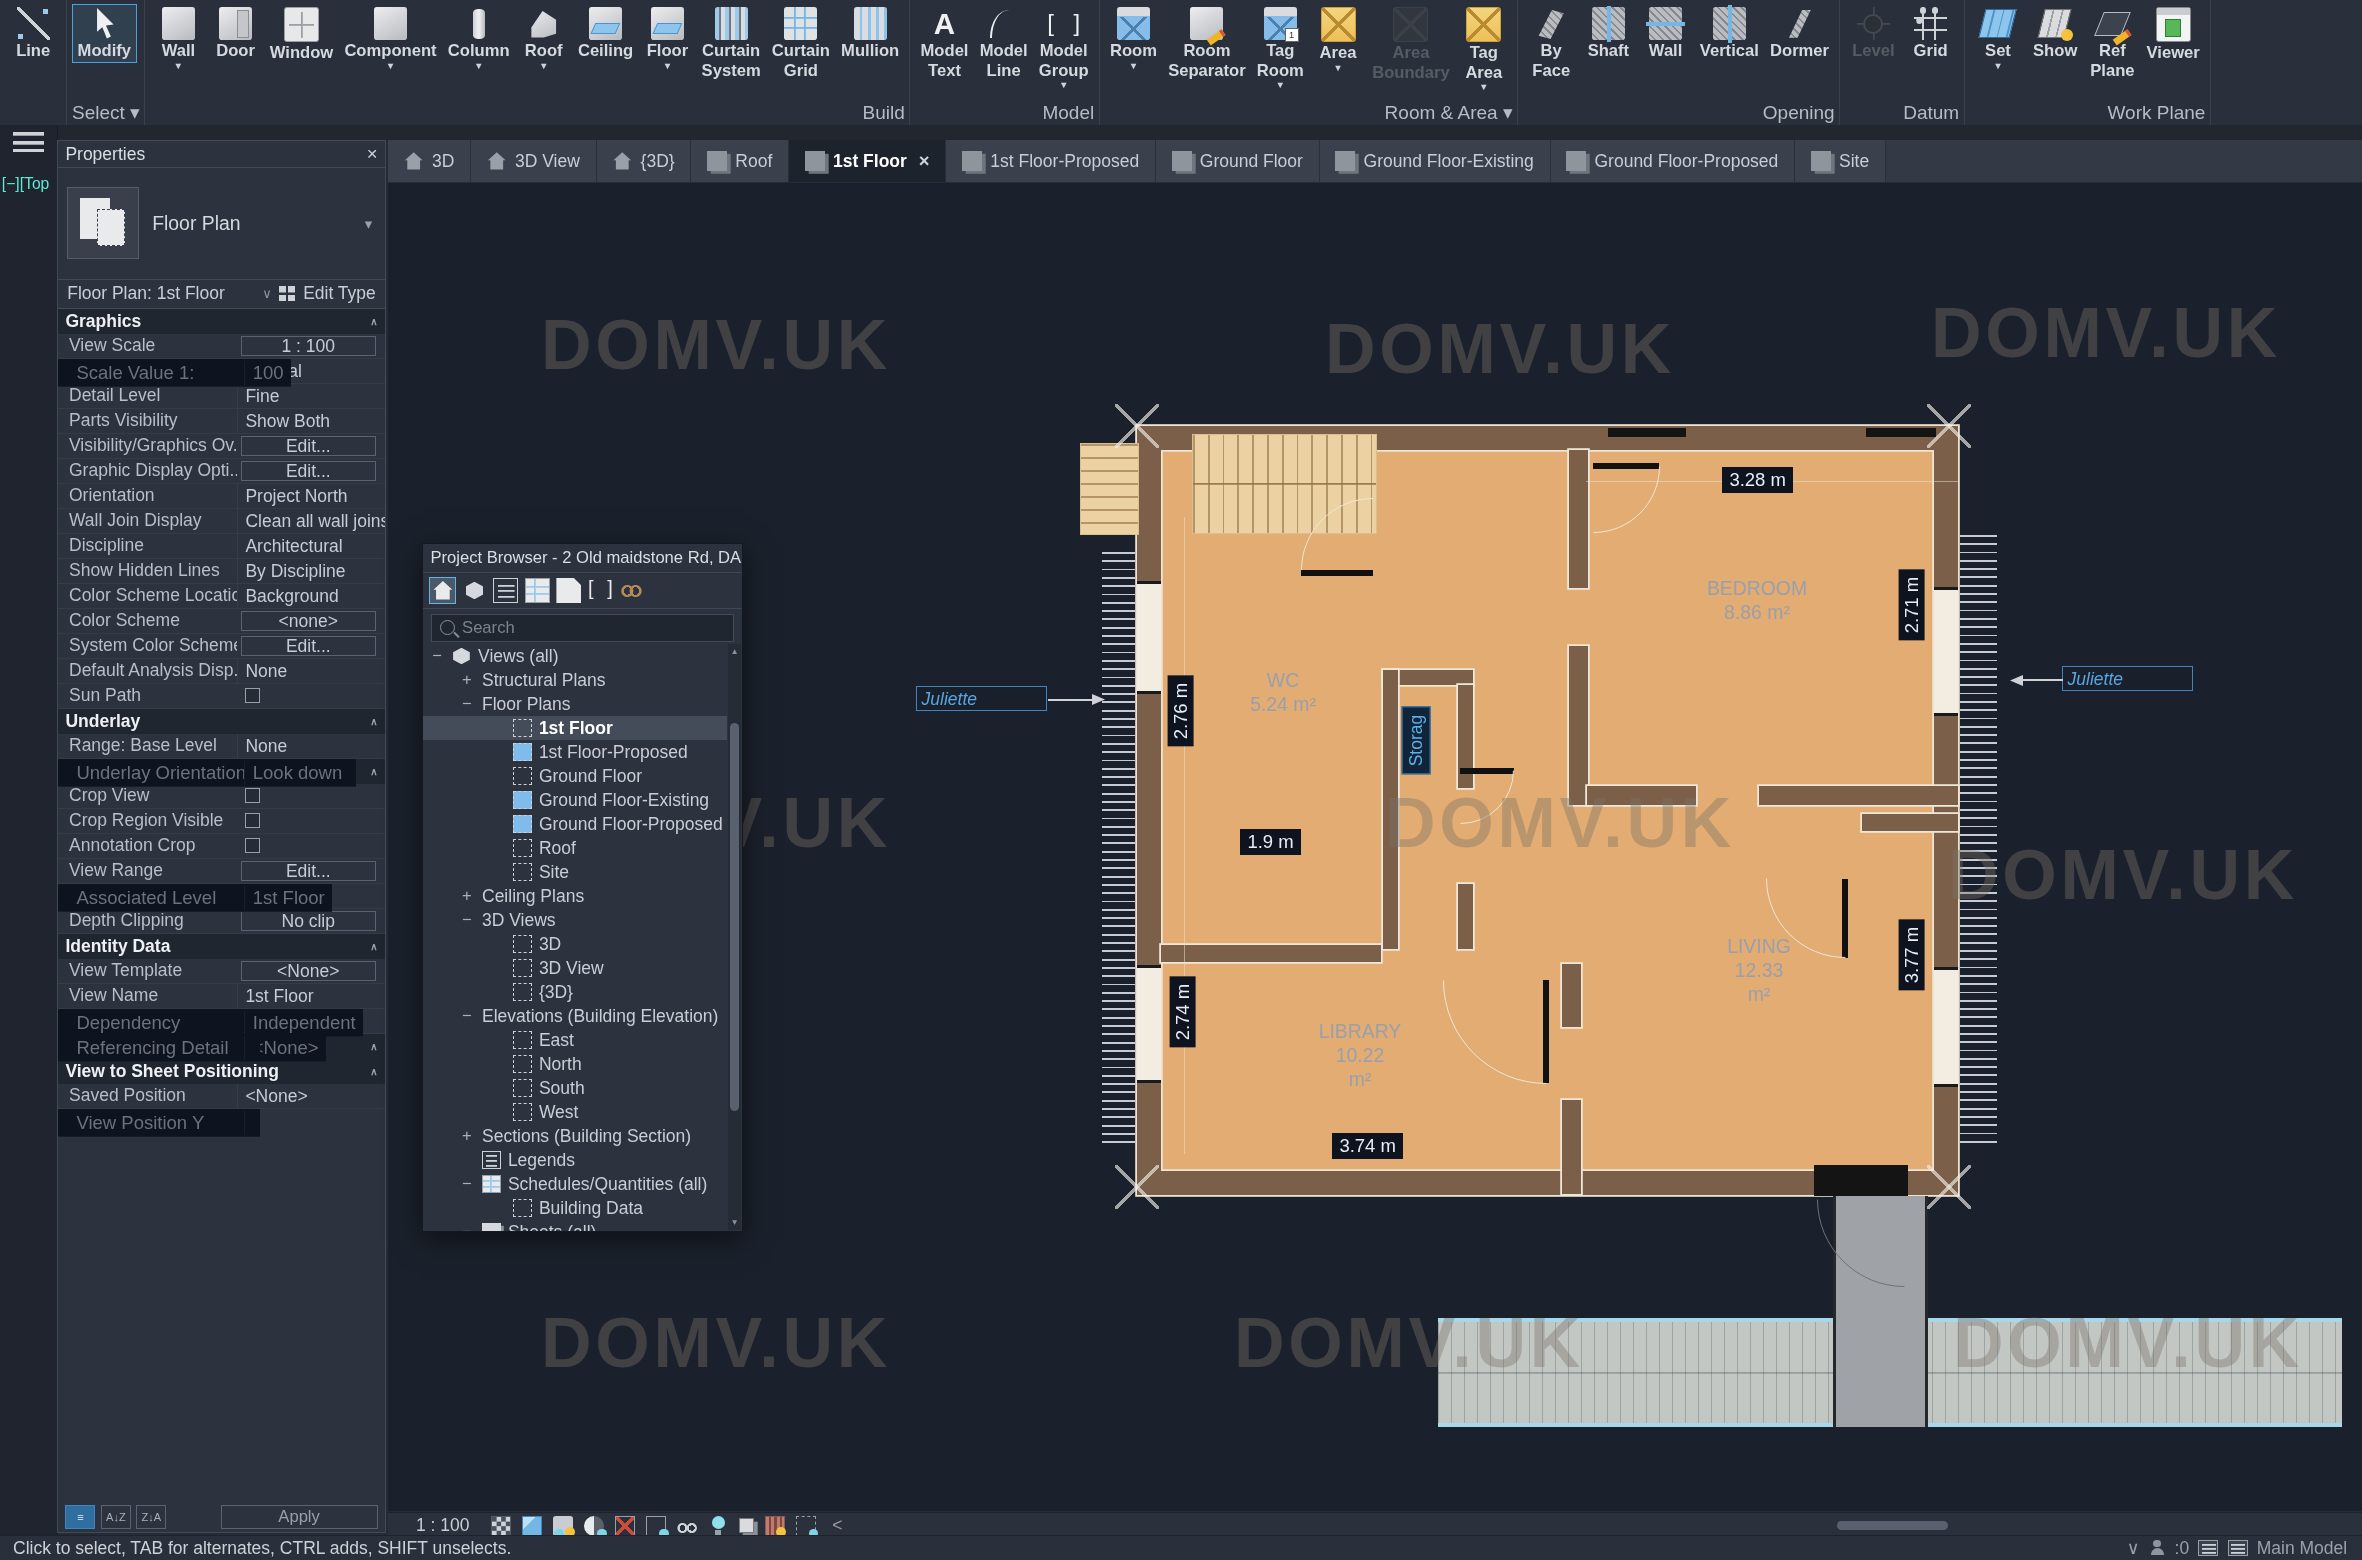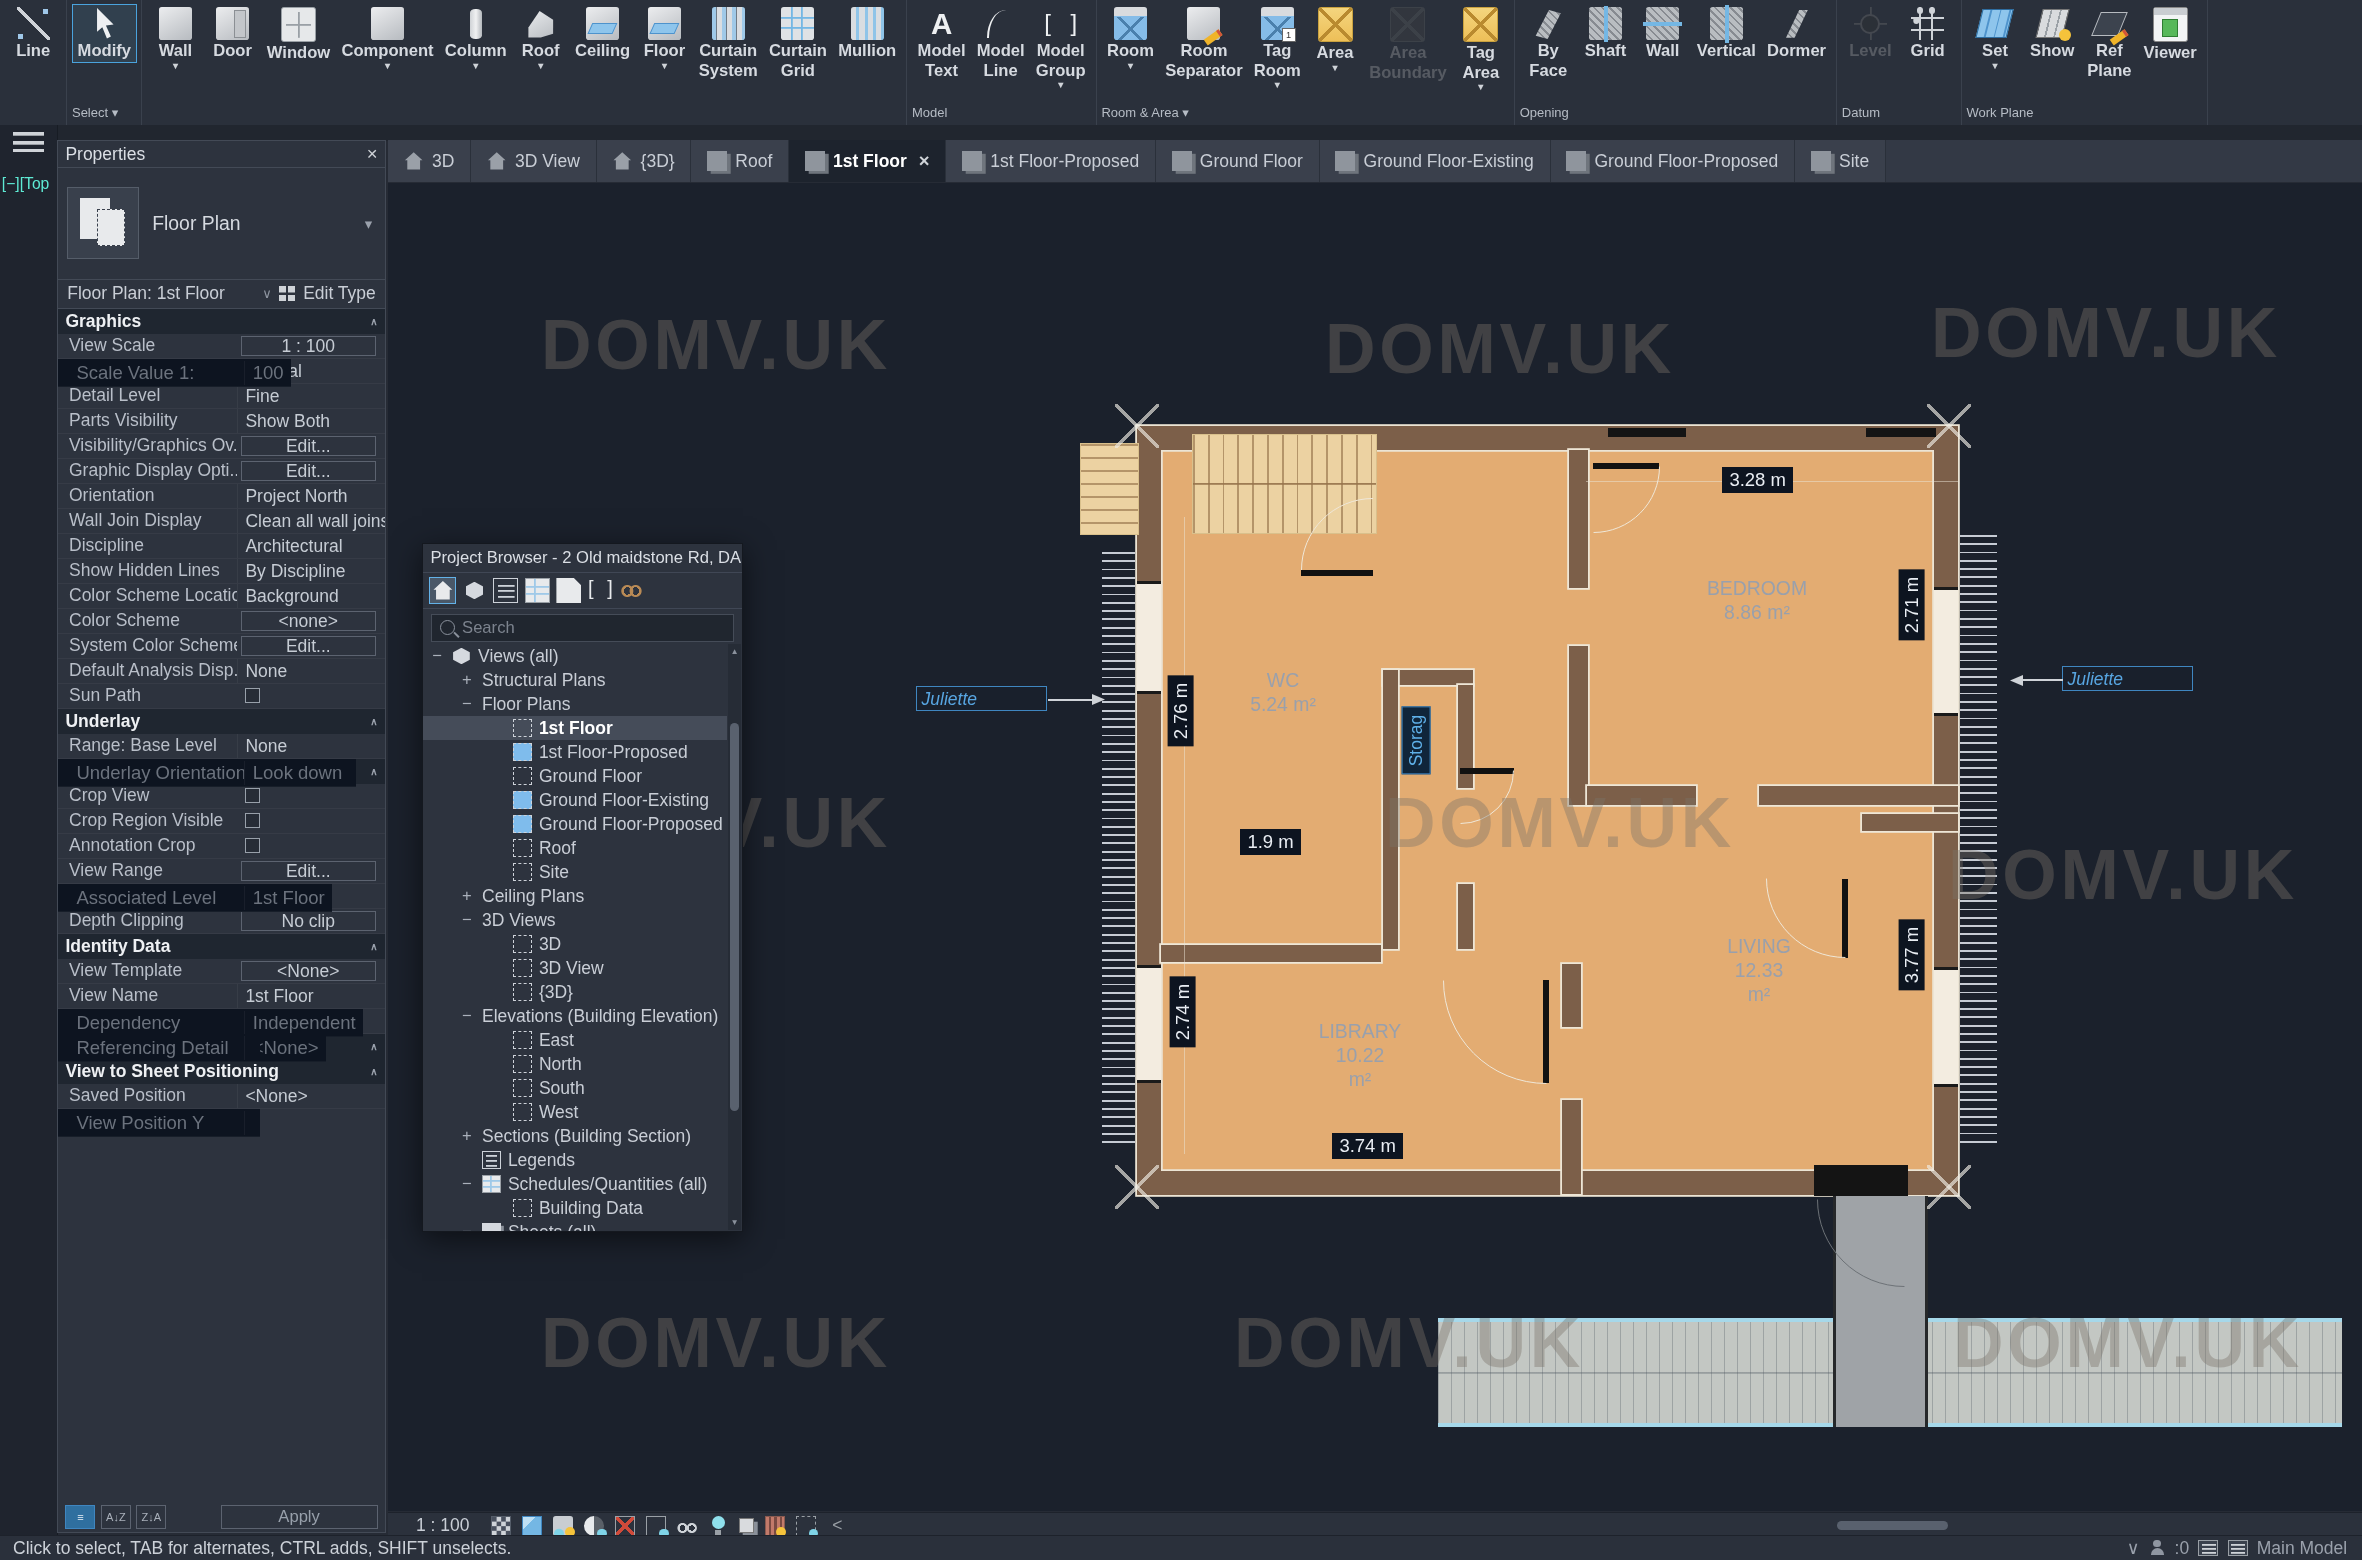--- a/index.html
+++ b/index.html
@@ -9,21 +9,21 @@
   .rgroup{display:flex;flex-direction:column;border-right:0.9px solid #3a414d;padding:3.7px 4.6px 0;}
   .ritems{flex:1;display:flex;align-items:flex-start;}
   .ritem{min-width:46px;padding:0.9px 4.6px;text-align:center;border:0.9px solid transparent;cursor:default;font-weight:bold;}
   .ritem.selected{border-color:#4aa3dd;background:#31404e;}
   .ritem.disabled{opacity:.38;filter:grayscale(.8);}
   .rlbl{display:block;font-size:16.6px;line-height:19.4px;color:#d6dae0;white-space:nowrap;}
   .ritem.disabled .rlbl{color:#9aa0aa;}
   .ddm{display:none;font-size:10px;color:#cfd3d8;line-height:9.2px;}
   .ritem.dd .ddm{display:block;}
   .ddm::before{content:"▾";}
-  .rcap{height:23px;font-size:13px;color:#b6bcc5;text-align:left;line-height:22px;white-space:nowrap;}
+  .rcap{height:23px;font-size:19px;color:#b6bcc5;text-align:right;line-height:22px;white-space:nowrap;}
   
   .ricon{width:33px;height:33px;display:block;margin:1.8px auto 0.9px;position:relative;background:linear-gradient(150deg,#eceDef,#b7bbc0);border-radius:2.8px;}
   .ricon[data-icon="line"]{background:linear-gradient(45deg,transparent 46%,#cfd3d8 46% 54%,transparent 54%);border-radius:0;}
   .ricon[data-icon="line"]::after{content:"";position:absolute;width:5.5px;height:5.5px;background:#9fc7e8;left:0.9px;bottom:0.9px;box-shadow:25px -25px 0 #9fc7e8;}
   .ricon[data-icon="modify"]{background:transparent;}
   .ricon[data-icon="modify"]::before{content:"";position:absolute;inset:0;background:#eef0f2;clip-path:polygon(28% 2%,78% 52%,55% 55%,70% 88%,58% 94%,44% 60%,28% 74%);}
   .ricon[data-icon="window"]{background:#e6e8ea;border:0.9px solid #9aa0a6;}
   .ricon[data-icon="window"]::before{content:"";position:absolute;inset:3.7px;background:linear-gradient(#9aa0a6 0 0) center/100% 1.8px no-repeat,linear-gradient(#9aa0a6 0 0) center/1.8px 100% no-repeat;}
   .ricon[data-icon="door"]::before{content:"";position:absolute;left:55%;top:8%;bottom:8%;right:8%;background:#c3c6ca;border:0.9px solid #8b8f94;}
   .ricon[data-icon="column"]{background:transparent;}
@@ -310,20 +310,21 @@
 
         </div>
 
         <div class="ritem">
           <span class="ricon" data-icon="mullion"></span>
           <span class="rlbl">Mullion</span>
           <span class="rlbl l2"></span>
 
         </div>
       </div>
+    <div class="rcap">Build</div>
   </div>
   <div class="rgroup">
     <div class="ritems">
 
         <div class="ritem">
           <span class="ricon" data-icon="model-text"></span>
           <span class="rlbl">Model</span>
           <span class="rlbl l2">Text</span>
 
         </div>

